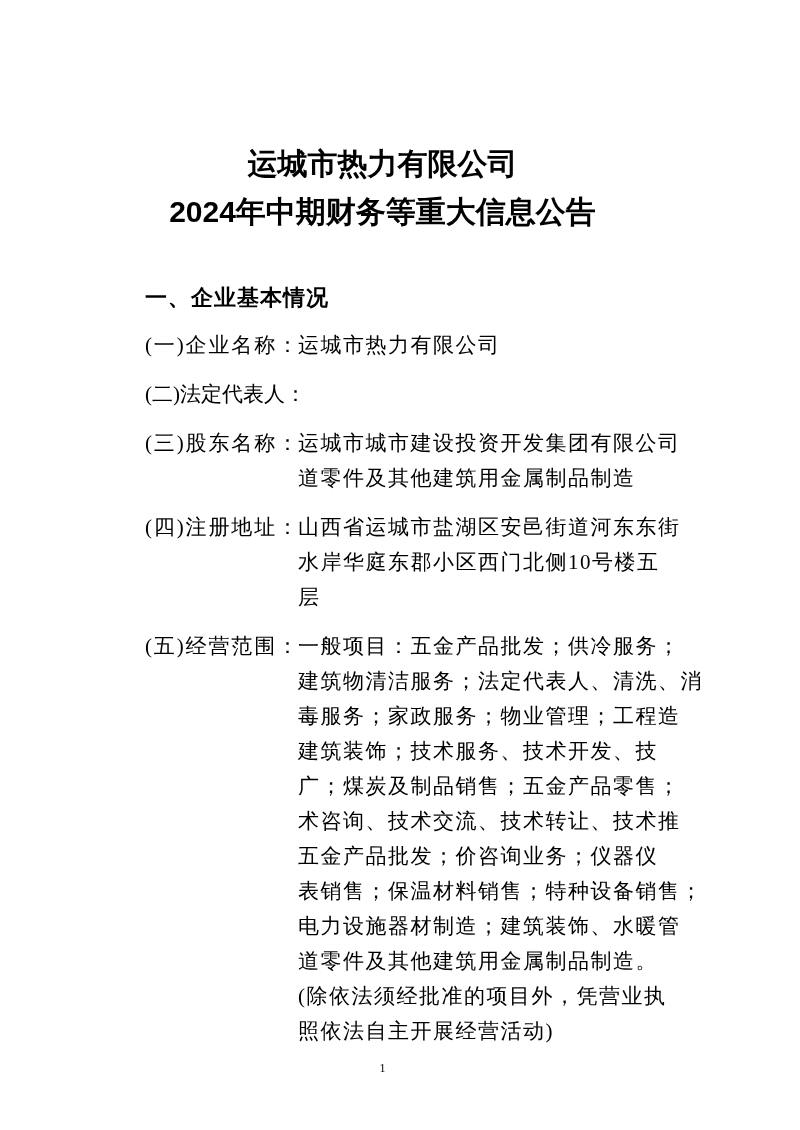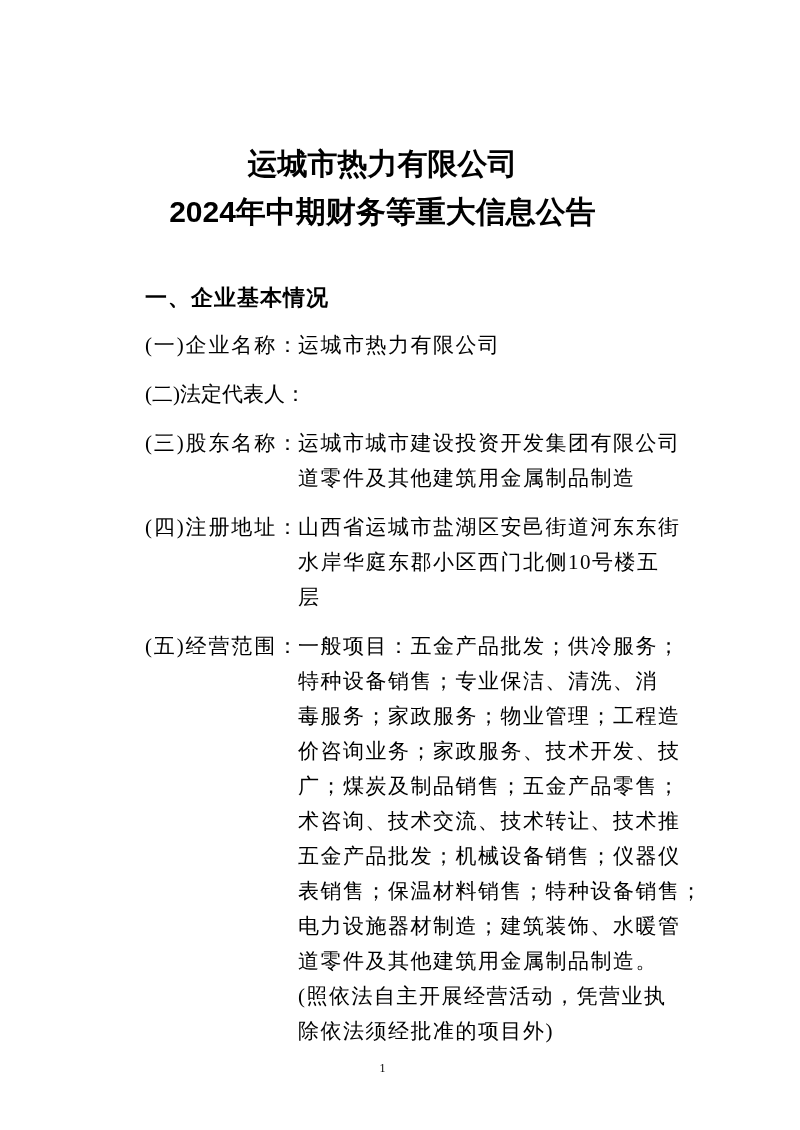--- a/index.html
+++ b/index.html
@@ -107,31 +107,31 @@
         <div class="line">山西省运城市盐湖区安邑街道河东东街</div>
         <div class="line">水岸华庭东郡小区西门北侧10号楼五</div>
         <div class="line">层</div>
       </div>
     </div>
 
     <div class="item">
       <div class="item-label">(五)经营范围：</div>
       <div class="item-value">
         <div class="line">一般项目：五金产品批发；供冷服务；</div>
-        <div class="line">特种设备销售；专业保洁、清洗、消</div>
+        <div class="line">建筑物清洁服务；法定代表人、清洗、消</div>
         <div class="line">毒服务；家政服务；物业管理；工程造</div>
-        <div class="line">价咨询业务；家政服务、技术开发、技</div>
+        <div class="line">建筑装饰；技术服务、技术开发、技</div>
         <div class="line">广；煤炭及制品销售；五金产品零售；</div>
         <div class="line">术咨询、技术交流、技术转让、技术推</div>
-        <div class="line">五金产品批发；机械设备销售；仪器仪</div>
+        <div class="line">五金产品批发；价咨询业务；仪器仪</div>
         <div class="line">表销售；保温材料销售；特种设备销售；</div>
         <div class="line">电力设施器材制造；建筑装饰、水暖管</div>
         <div class="line">道零件及其他建筑用金属制品制造。</div>
-        <div class="line">(照依法自主开展经营活动，凭营业执</div>
-        <div class="line">除依法须经批准的项目外)</div>
+        <div class="line">(除依法须经批准的项目外，凭营业执</div>
+        <div class="line">照依法自主开展经营活动)</div>
       </div>
     </div>
 
   </div>
 
   <footer class="page-footer">
     <span class="page-number">1</span>
   </footer>
 
 </div>

